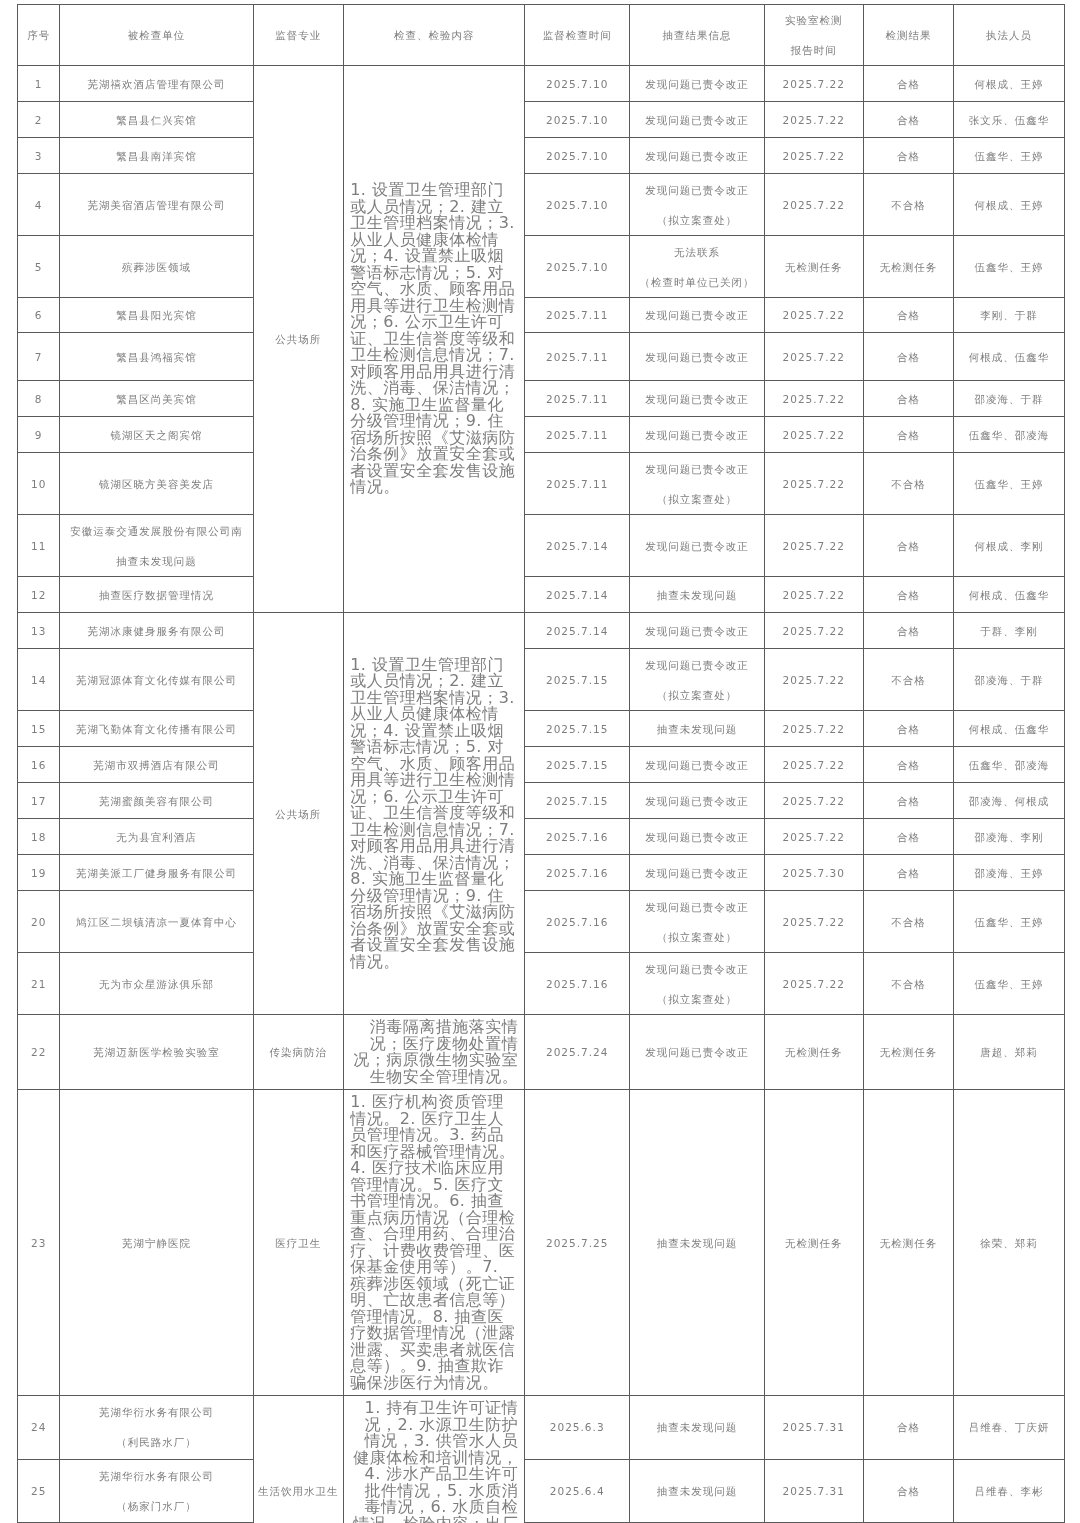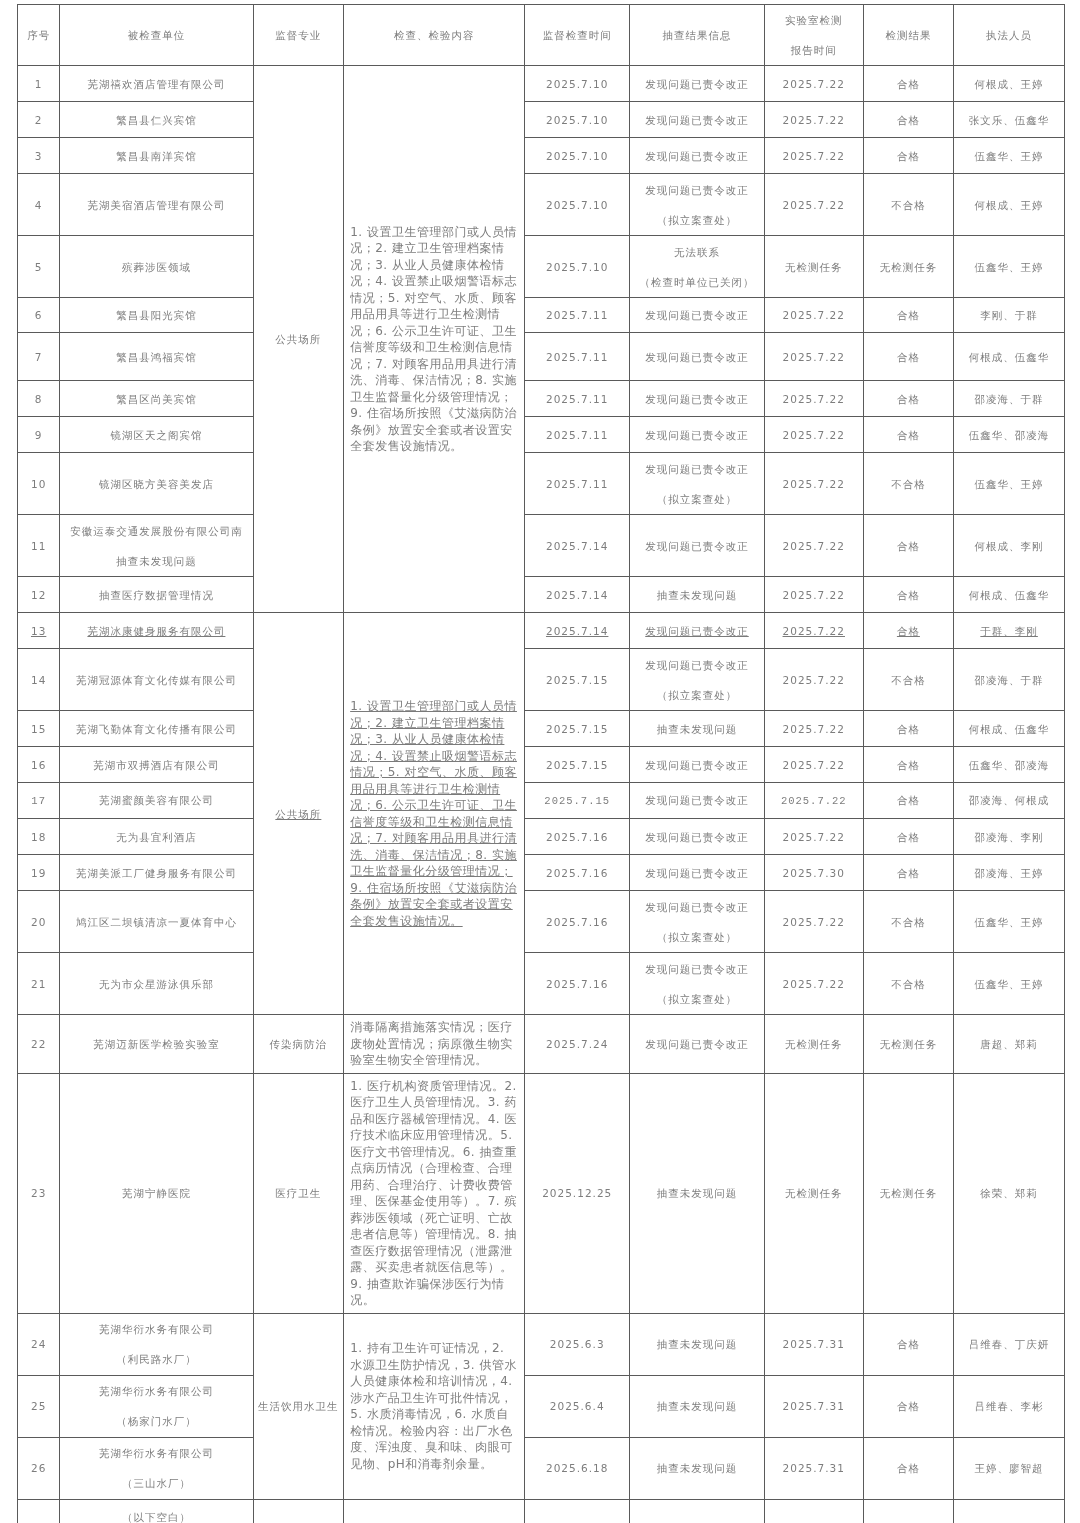--- a/index.html
+++ b/index.html
@@ -3,23 +3,23 @@
 <meta charset="utf-8">
 <style>
   html, body { margin: 0; padding: 0; background: #ffffff; }
   body { width: 1080px; height: 1523px; position: relative; overflow: hidden;
          font-family: "DejaVu Sans", "Liberation Sans", sans-serif; color: #7a7a7a; }
   table.sheet { position: absolute; left: 17px; top: 4px; border-collapse: collapse;
                 table-layout: fixed; width: 1048px; }
   table.sheet td { border: 1px solid #5a5a5a; text-align: center; vertical-align: middle;
                    font-size: 10.5px; line-height: 30px; padding: 0 2px; color: #7d7d7d;
                    letter-spacing: 1px; }
-  table.sheet td.content { text-align: left; line-height: 16.5px; font-size: 12px;
+  table.sheet td.content { text-align: left; line-height: 16.5px; font-size: 16px;
                            padding: 4px 6px; vertical-align: middle; letter-spacing: 0.5px; }
-  table.sheet td.content.center { text-align: left; }
+  table.sheet td.content.center { text-align: right; }
   .hdr td { height: 60px; line-height: 30px; }
   .line { display: block; }
 </style>
 </head>
 <body>
 
 <table class="sheet">
   <colgroup>
     <col style="width:42px">
       <col style="width:192px">
@@ -201,21 +201,21 @@
           <span class="line">抽查医疗数据管理情况</span>
         </td>
         <td>2025.7.14</td>
         <td>
           <span class="line">抽查未发现问题</span>
         </td>
         <td>2025.7.22</td>
         <td>合格</td>
         <td>何根成、伍鑫华</td>
       </tr>
-      <tr style="height: 36px; text-decoration: underline;">
+      <tr style="height: 36px;">
         <td>13</td>
         <td>
           <span class="line">芜湖冰康健身服务有限公司</span>
         </td>
         <td rowspan="9">公共场所</td>
         <td rowspan="9" class="content">1. 设置卫生管理部门或人员情况；2. 建立卫生管理档案情况；3. 从业人员健康体检情况；4. 设置禁止吸烟警语标志情况；5. 对空气、水质、顾客用品用具等进行卫生检测情况；6. 公示卫生许可证、卫生信誉度等级和卫生检测信息情况；7. 对顾客用品用具进行清洗、消毒、保洁情况；8. 实施卫生监督量化分级管理情况；9. 住宿场所按照《艾滋病防治条例》放置安全套或者设置安全套发售设施情况。</td>
         <td>2025.7.14</td>
         <td>
           <span class="line">发现问题已责令改正</span>
         </td>
@@ -256,21 +256,21 @@
           <span class="line">芜湖市双搏酒店有限公司</span>
         </td>
         <td>2025.7.15</td>
         <td>
           <span class="line">发现问题已责令改正</span>
         </td>
         <td>2025.7.22</td>
         <td>合格</td>
         <td>伍鑫华、邵凌海</td>
       </tr>
-      <tr style="height: 36px; font-family: Liberation Mono, monospace;">
+      <tr style="height: 36px;">
         <td>17</td>
         <td>
           <span class="line">芜湖蜜颜美容有限公司</span>
         </td>
         <td>2025.7.15</td>
         <td>
           <span class="line">发现问题已责令改正</span>
         </td>
         <td>2025.7.22</td>
         <td>合格</td>
@@ -345,21 +345,21 @@
         <td>无检测任务</td>
         <td>唐超、郑莉</td>
       </tr>
       <tr style="height: 220px;">
         <td>23</td>
         <td>
           <span class="line">芜湖宁静医院</span>
         </td>
         <td rowspan="1">医疗卫生</td>
         <td rowspan="1" class="content">1. 医疗机构资质管理情况。2. 医疗卫生人员管理情况。3. 药品和医疗器械管理情况。4. 医疗技术临床应用管理情况。5. 医疗文书管理情况。6. 抽查重点病历情况（合理检查、合理用药、合理治疗、计费收费管理、医保基金使用等）。7. 殡葬涉医领域（死亡证明、亡故患者信息等）管理情况。8. 抽查医疗数据管理情况（泄露泄露、买卖患者就医信息等）。9. 抽查欺诈骗保涉医行为情况。</td>
-        <td>2025.12.25</td>
+        <td>2025.7.25</td>
         <td>
           <span class="line">抽查未发现问题</span>
         </td>
         <td>无检测任务</td>
         <td>无检测任务</td>
         <td>徐荣、郑莉</td>
       </tr>
       <tr style="height: 62px;">
         <td>24</td>
         <td>

